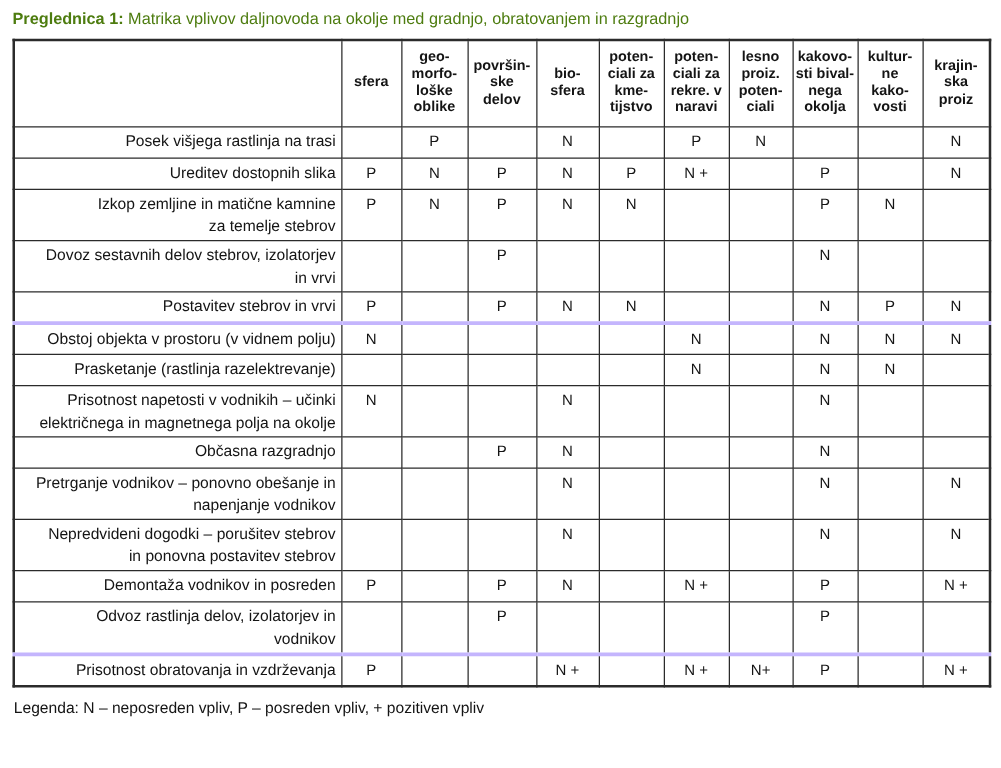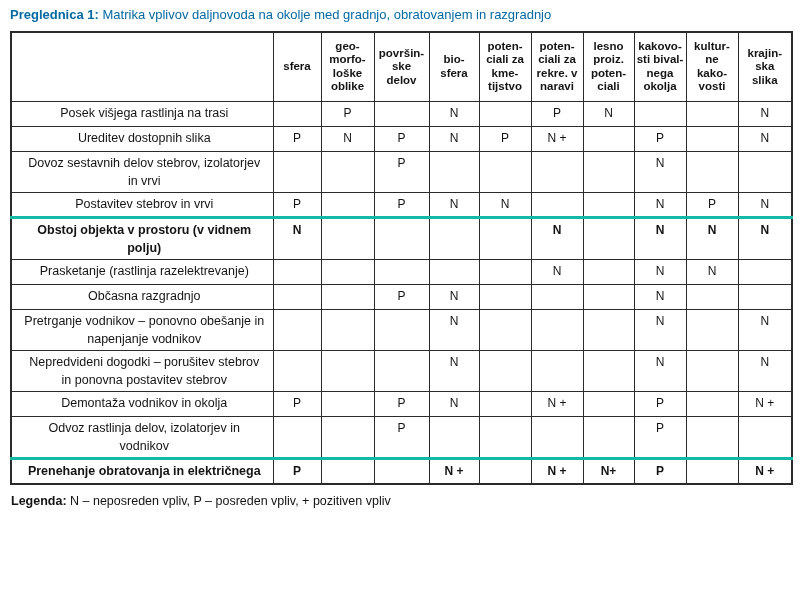--- a/index.html
+++ b/index.html
@@ -4,21 +4,21 @@
 <style>
   * { box-sizing: border-box; margin: 0; padding: 0; }
   html, body { background: #ffffff; }
   body {
     width: 801px; height: 614px;
     font-family: "Liberation Sans", sans-serif;
     color: #141414;
     overflow: hidden;
   }
   .page { padding: 5px 10px 0 10px; }
-  .caption { font-size: 13px; line-height: 1.2; margin: 2px 0 8px 0; color: #0369a1; }
+  .caption { font-size: 13px; line-height: 1.2; margin: 2px 0 8px 0; color: #4d7c0f; }
   .caption b { font-weight: bold; }
   table.matrix {
     border-collapse: collapse;
     table-layout: fixed;
     width: 781px;
     border: 2px solid #2b2b2b;
   }
   .matrix th, .matrix td { border: 1px solid #2b2b2b; }
   .matrix thead th {
     font-weight: bold;
@@ -26,38 +26,38 @@
     line-height: 1.18;
     text-align: center;
     vertical-align: middle;
     white-space: pre-line;
     height: 70px;
     padding: 2px 1px;
   }
   .matrix tbody th.rowlabel {
     font-weight: normal;
     font-size: 12.5px;
-    text-align: center;
+    text-align: right;
     vertical-align: top;
     white-space: pre-line;
     line-height: 1.4;
     padding: 3px 4px 2px 8px;
   }
   .matrix tbody td {
     font-size: 12px;
     text-align: center;
     vertical-align: top;
     padding-top: 4px;
   }
   .matrix tbody tr { height: 25px; }
   .matrix tbody tr.tall { height: 40px; }
   .matrix tbody tr.phase-sep th,
-  .matrix tbody tr.phase-sep td { border-top: 3px solid #14b8a6; font-weight: bold; }
+  .matrix tbody tr.phase-sep td { border-top: 3px solid #c4b5fd; }
   .legend { font-size: 12.5px; margin-top: 9px; padding-left: 1px; color: #141414; }
-  .legend b { font-weight: bold; }
+  .legend b { font-weight: normal; }
 </style>
 </head>
 <body>
 
 <div class="page">
   <p class="caption"><b>Preglednica 1:</b><span> Matrika vplivov daljnovoda na okolje med gradnjo, obratovanjem in razgradnjo</span></p>
 
   <table class="matrix">
     <colgroup id="cols">
         <col style="width: 262px;">
@@ -100,21 +100,21 @@
           <th>kakovo-
 sti bival-
 nega
 okolja</th>
           <th>kultur-
 ne
 kako-
 vosti</th>
           <th>krajin-
 ska
-slika</th>
+proiz</th>
         </tr>
     </thead>
     <tbody id="body-rows">
         <tr>
           <th class="rowlabel">Posek višjega rastlinja na trasi</th>
           <td></td>
           <td>P</td>
           <td></td>
           <td>N</td>
           <td></td>
@@ -131,20 +131,34 @@
           <td>P</td>
           <td>N</td>
           <td>P</td>
           <td>N +</td>
           <td></td>
           <td>P</td>
           <td></td>
           <td>N</td>
         </tr>
         <tr class="tall">
+          <th class="rowlabel">Izkop zemljine in matične kamnine
+za temelje stebrov</th>
+          <td>P</td>
+          <td>N</td>
+          <td>P</td>
+          <td>N</td>
+          <td>N</td>
+          <td></td>
+          <td></td>
+          <td>P</td>
+          <td>N</td>
+          <td></td>
+        </tr>
+        <tr class="tall">
           <th class="rowlabel">Dovoz sestavnih delov stebrov, izolatorjev
 in vrvi</th>
           <td></td>
           <td></td>
           <td>P</td>
           <td></td>
           <td></td>
           <td></td>
           <td></td>
           <td>N</td>
@@ -183,20 +197,34 @@
           <td></td>
           <td></td>
           <td></td>
           <td></td>
           <td>N</td>
           <td></td>
           <td>N</td>
           <td>N</td>
           <td></td>
         </tr>
+        <tr class="tall">
+          <th class="rowlabel">Prisotnost napetosti v vodnikih – učinki
+električnega in magnetnega polja na okolje</th>
+          <td>N</td>
+          <td></td>
+          <td></td>
+          <td>N</td>
+          <td></td>
+          <td></td>
+          <td></td>
+          <td>N</td>
+          <td></td>
+          <td></td>
+        </tr>
         <tr>
           <th class="rowlabel">Občasna razgradnjo</th>
           <td></td>
           <td></td>
           <td>P</td>
           <td>N</td>
           <td></td>
           <td></td>
           <td></td>
           <td>N</td>
@@ -225,21 +253,21 @@
           <td></td>
           <td>N</td>
           <td></td>
           <td></td>
           <td></td>
           <td>N</td>
           <td></td>
           <td>N</td>
         </tr>
         <tr>
-          <th class="rowlabel">Demontaža vodnikov in okolja</th>
+          <th class="rowlabel">Demontaža vodnikov in posreden</th>
           <td>P</td>
           <td></td>
           <td>P</td>
           <td>N</td>
           <td></td>
           <td>N +</td>
           <td></td>
           <td>P</td>
           <td></td>
           <td>N +</td>
@@ -252,21 +280,21 @@
           <td>P</td>
           <td></td>
           <td></td>
           <td></td>
           <td></td>
           <td>P</td>
           <td></td>
           <td></td>
         </tr>
         <tr class="phase-sep">
-          <th class="rowlabel">Prenehanje obratovanja in električnega</th>
+          <th class="rowlabel">Prisotnost obratovanja in vzdrževanja</th>
           <td>P</td>
           <td></td>
           <td></td>
           <td>N +</td>
           <td></td>
           <td>N +</td>
           <td>N+</td>
           <td>P</td>
           <td></td>
           <td>N +</td>

